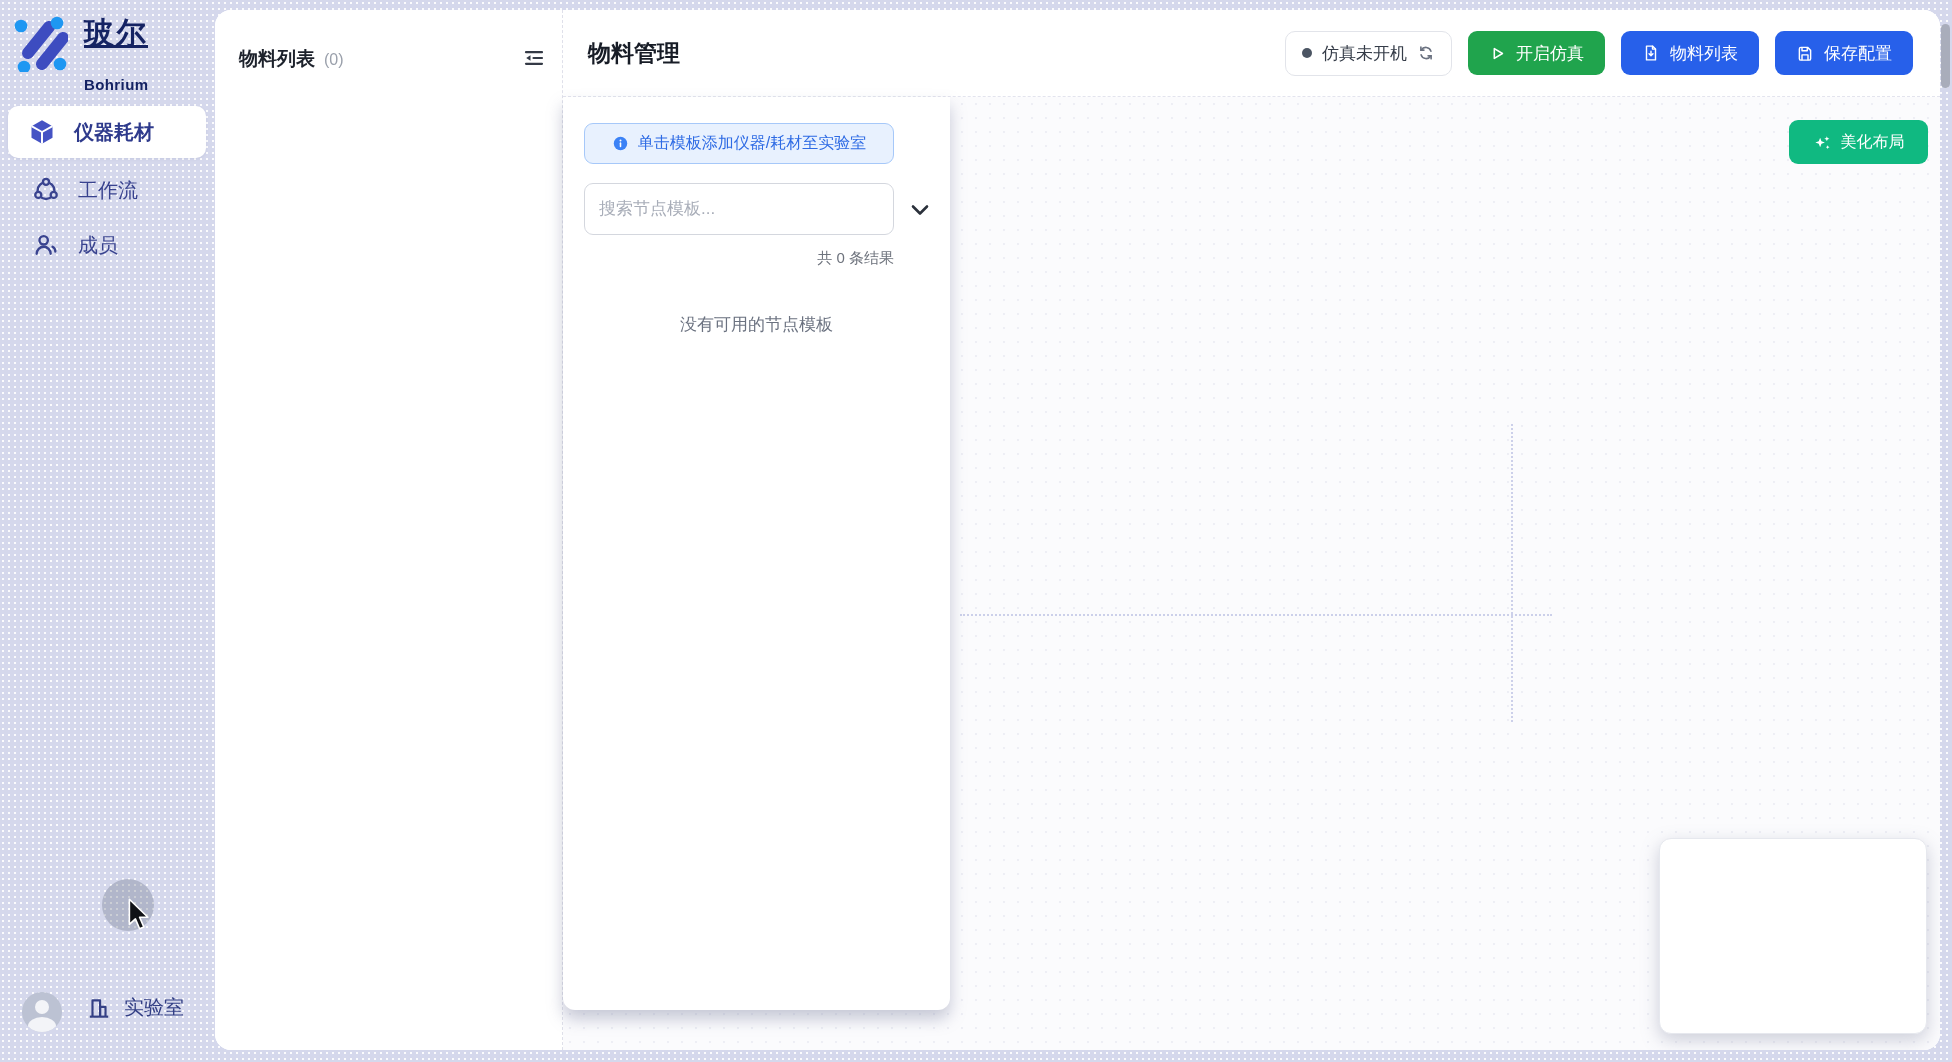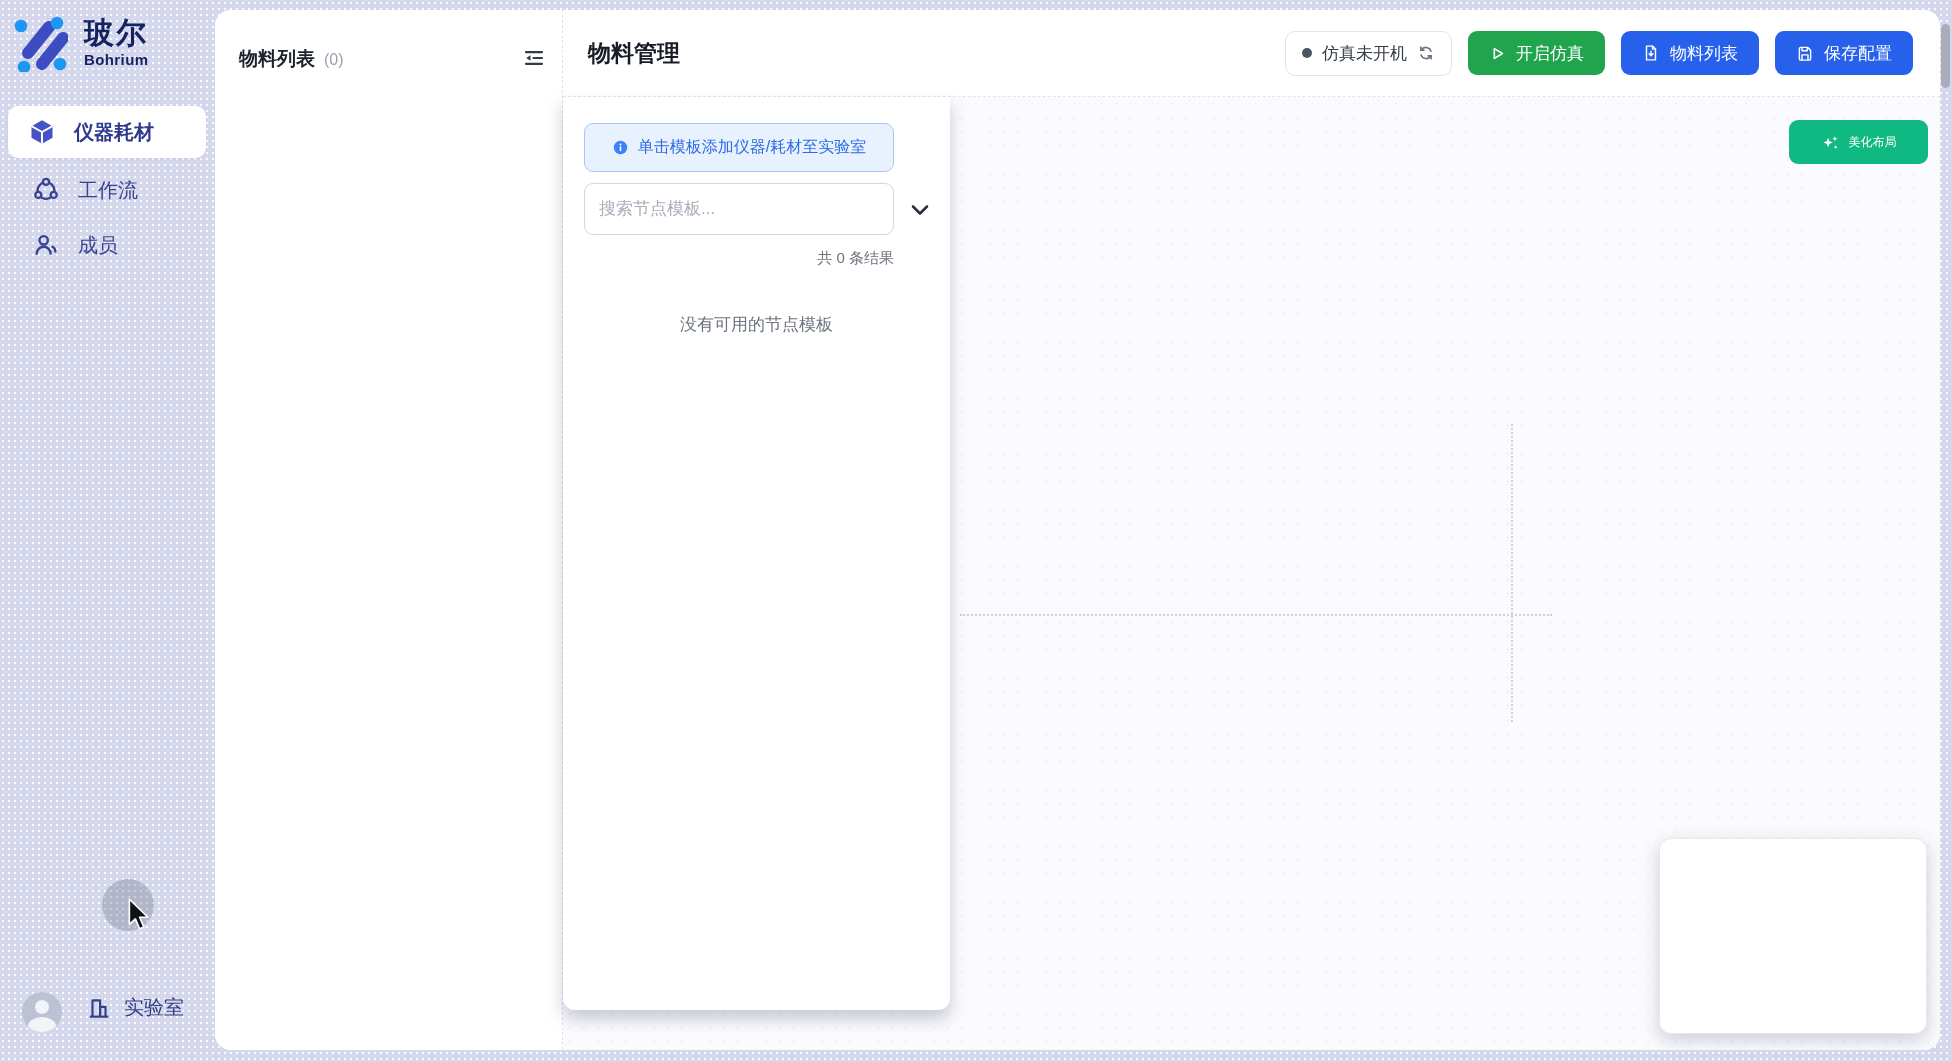--- a/index.html
+++ b/index.html
@@ -10,22 +10,22 @@
     background-color:#d5d8ec;
     background-image:radial-gradient(circle, rgba(255,255,255,.9) 1.1px, transparent 1.5px);
     background-size:6px 6px;
     color:#1f2430;
   }
   svg{ display:block; }
 
   
   .sidebar{ position:absolute; left:0; top:0; width:215px; height:1062px; }
   .logo{ position:absolute; left:12px; top:16px; display:flex; align-items:flex-start; gap:16px; }
-  .brand-cn{ font-size:30px; font-weight:bold; color:#152363; line-height:1.15; letter-spacing:2px;}
-  .brand-en{ font-size:15px; font-weight:bold; color:#152363; letter-spacing:.4px; }
+  .brand-cn{ font-size:30px; font-weight:bold; color:#152363; line-height:1.15; letter-spacing:2px;text-decoration:underline;}
+  .brand-en{ font-size:15px; font-weight:bold; color:#152363; letter-spacing:.4px;margin-top:25px; }
   .nav-item{ position:absolute; left:8px; width:198px; height:48px; border-radius:10px;
     display:flex; align-items:center; padding-left:24px; gap:18px; cursor:pointer;
     color:#39438f; font-size:20px; }
   .nav-item .nicon{ width:28px; height:28px; flex:0 0 28px; }
   .nav-item.selected{ background:#ffffff; height:52px; color:#2e3a8c; font-weight:bold;
     box-shadow:0 1px 3px rgba(60,70,130,.10);padding-left:20px; }
   .side-footer{ position:absolute; left:0; top:988px; width:215px; height:48px; }
   .avatar{ position:absolute; left:22px; top:4px; width:40px; height:40px; border-radius:50%;
     background:#bcc2d3; overflow:hidden; cursor:pointer; }
   .avatar .head{ position:absolute; left:13px; top:8px; width:14px; height:14px; border-radius:50%; background:#f3f4f8; }
@@ -67,37 +67,37 @@
     background-image:radial-gradient(circle, rgba(125,130,175,.10) 1.2px, transparent 1.6px);
     background-size:14px 14px; }
   .guide-h{ position:absolute; left:745px; top:604px; width:592px; height:0;
     border-top:2px dotted #ccd0ea; }
   .guide-v{ position:absolute; left:1296px; top:414px; height:298px; width:0;
     border-left:2px dotted #ccd0ea; }
 
   .tpl-panel{ position:absolute; left:348px; top:87px; width:387px; height:913px;
     background:#fff; border-radius:0 0 12px 12px;
     box-shadow:0 9px 16px rgba(112,118,152,.38); }
-  .banner{ position:absolute; left:21px; top:26px; width:310px; height:49px;
+  .banner{ position:absolute; left:21px; top:26px; width:310px; height:41px;
     background:#e8f1fe; border:1px solid #a6c8f9; border-radius:9px;
     display:flex; align-items:center; justify-content:center; gap:9px;
     color:#2e6be4; font-size:16px; }
   .search-input{ position:absolute; left:21px; top:86px; width:310px; height:52px;
     border:1px solid #d4d7de; border-radius:9px; padding:0 14px; font-size:17px;
     font-family:inherit; color:#1f2430; background:#fff; }
   .search-input::placeholder{ color:#a8adb8; }
   .chev-btn{ position:absolute; left:342px; top:99px; width:30px; height:28px;
     display:flex; align-items:center; justify-content:center; cursor:pointer; }
   .result-count{ position:absolute; right:56px; top:152px; font-size:15px; color:#6e737d; }
   .empty-text{ position:absolute; left:0; top:216px; width:100%; text-align:center;
     font-size:17px; color:#6b7280; }
 
   .beautify-btn{ position:absolute; left:1574px; top:110px; width:139px; height:44px;
     background:#10b981; border:none; border-radius:9px; display:flex; align-items:center;
-    justify-content:center; gap:9px; color:#fff; font-size:12px; cursor:pointer; font-family:Liberation Mono, monospace; }
+    justify-content:center; gap:9px; color:#fff; font-size:16px; cursor:pointer; font-family:Liberation Mono, monospace; }
 
   .minimap{ position:absolute; left:1444px; top:828px; width:268px; height:196px;
     background:#fff; border:1px solid #e6e8ee; border-radius:12px;
     box-shadow:0 6px 18px rgba(118,124,152,.35); }
 
   .scroll-thumb{ position:absolute; left:1941px; top:24px; width:9px; height:64px;
     border-radius:5px; background:#a9adbb; }
 </style>
 </head>
 <body>

